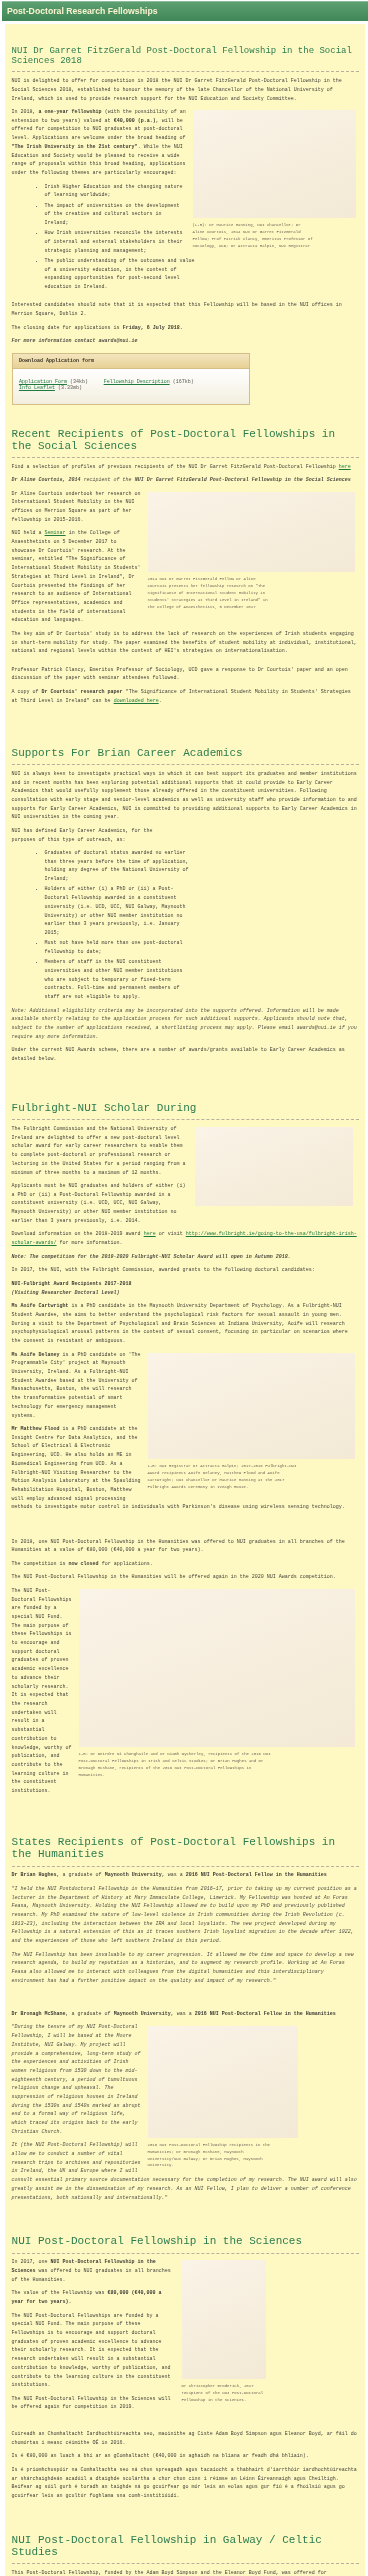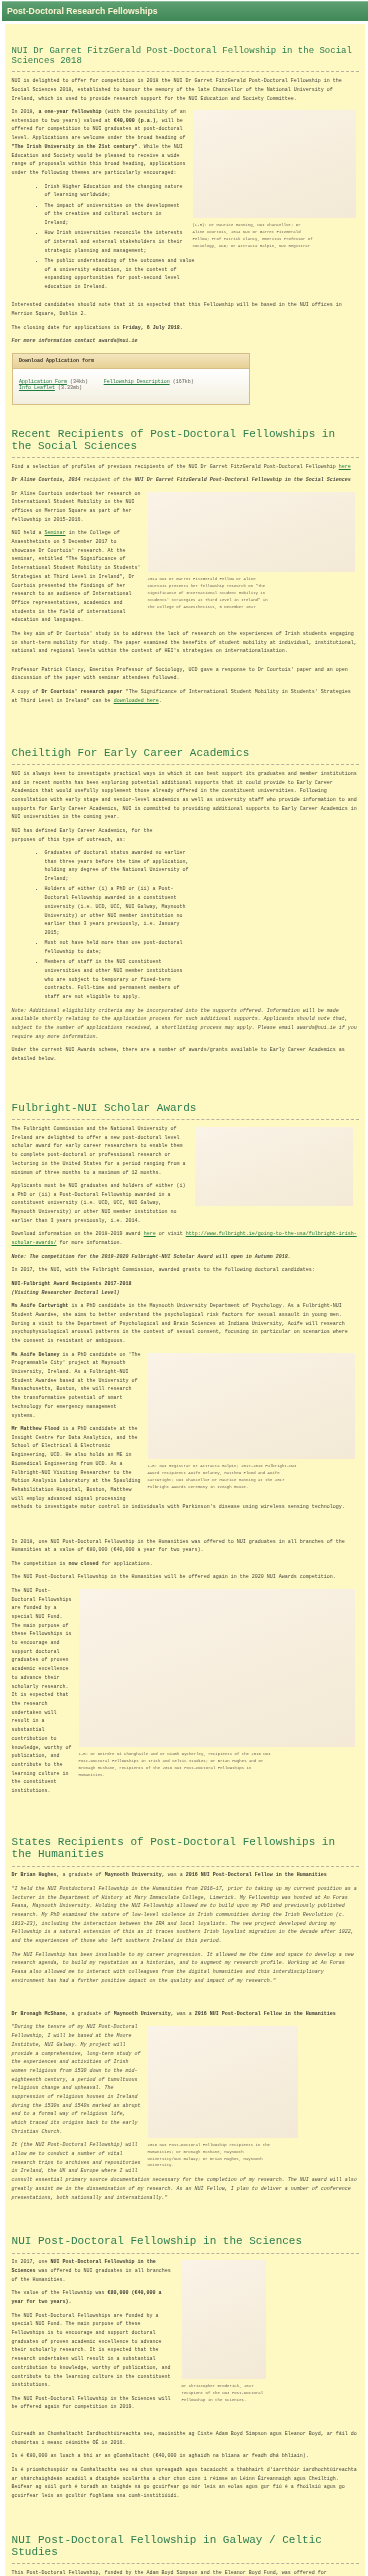--- a/index.html
+++ b/index.html
@@ -75,33 +75,33 @@
           <div class="photo" style="width: 207px; height: 80px;"></div>
           <figcaption style="width: 124px;">2014 NUI Dr Garret FitzGerald Fellow Dr Aline Courtois presents her fellowship research on "The Significance of International Student Mobility in Students' Strategies at Third Level in Ireland" in the College of Anaesthetists, 5 December 2017</figcaption>
         </figure>
         <p><span>Dr Aline Courtois undertook her research on International Student Mobility in the NUI offices on Merrion Square as part of her fellowship in 2015-2016.</span></p>
         <p><span>NUI held a </span><a href="#" class="lnk">Seminar</a><span> in the College of Anaesthetists on 5 December 2017 to showcase Dr Courtois' research. At the seminar, entitled "The Significance of International Student Mobility in Students' Strategies at Third Level in Ireland", Dr Courtois presented the findings of her research to an audience of International Office representatives, academics and students in the field of international education and languages.</span></p>
         <p><span>The key aim of Dr Courtois' study is to address the lack of research on the experiences of Irish students engaging in short-term mobility for study. The paper examined the benefits of student mobility at individual, institutional, national and regional levels within the context of HEI's strategies on internationalisation.</span></p>
         <div class="clr"></div>
         <p><span>Professor Patrick Clancy, Emeritus Professor of Sociology, UCD gave a response to Dr Courtois' paper and an open discussion of the paper with seminar attendees followed.</span></p>
         <p><span>A copy of </span><span class="b">Dr Courtois' research paper </span><span>"The Significance of International Student Mobility in Students' Strategies at Third Level in Ireland" can be </span><a href="#" class="lnk">downloaded here</a><span>.</span></p>
         <div style="height: 13.7px;"></div>
-        <h2 class="sect">Cheiltigh For Early Career Academics</h2>
+        <h2 class="sect">Supports For Brian Career Academics</h2>
         <p><span>NUI is always keen to investigate practical ways in which it can best support its graduates and member institutions and in recent months has been exploring potential additional supports that it could provide to Early Career Academics that would usefully supplement those already offered in the constituent universities. Following consultation with early stage and senior-level academics as well as university staff who provide information to and supports for Early Career Academics, NUI is committed to providing additional supports to Early Career Academics in NUI universities in the coming year.</span></p>
         <p style="max-width: 150px;"><span>NUI has defined Early Career Academics, for the purposes of this type of outreach, as:</span></p>
         <ul>
           <li style="max-width: 149px;">Graduates of doctoral status awarded no earlier than three years before the time of application, holding any degree of the National University of Ireland;</li>
           <li style="max-width: 149px;">Holders of either (i) a PhD or (ii) a Post-Doctoral Fellowship awarded in a constituent university (i.e. UCD, UCC, NUI Galway, Maynooth University) or other NUI member institution no earlier than 3 years previously, i.e. January 2015;</li>
           <li style="max-width: 149px;">Must not have held more than one post-doctoral fellowship to date;</li>
           <li style="max-width: 149px;">Members of staff in the NUI constituent universities and other NUI member institutions who are subject to temporary or fixed-term contracts. Full-time and permanent members of staff are not eligible to apply.</li>
         </ul>
         <p><span class="i">Note: Additional eligibility criteria may be incorporated into the supports offered. Information will be made available shortly relating to the application process for such additional supports. Applicants should note that, subject to the number of applications received, a shortlisting process may apply. Please email awards@nui.ie if you require any more information.</span></p>
         <p><span>Under the current NUI Awards scheme, there are a number of awards/grants available to Early Career Academics as detailed below.</span></p>
         <div style="height: 10.6px;"></div>
-        <h2 class="sect">Fulbright-NUI Scholar Awards</h2>
+        <h2 class="sect">Fulbright-NUI Scholar During</h2>
         <figure style="width: 164px;">
           <div class="photo" style="width: 158px; height: 79px;"></div>
         </figure>
         <p><span>The Fulbright Commission and the National University of Ireland are delighted to offer a new post-doctoral level scholar award for early career researchers to enable them to complete post-doctoral or professional research or lecturing in the United States for a period ranging from a minimum of three months to a maximum of 12 months.</span></p>
         <p><span>Applicants must be NUI graduates and holders of either (i) a PhD or (ii) a Post-Doctoral Fellowship awarded in a constituent university (i.e. UCD, UCC, NUI Galway, Maynooth University) or other NUI member institution no earlier than 3 years previously, i.e. 2014.</span></p>
         <p><span>Download information on the 2018-2019 award </span><a href="#" class="lnk">here</a><span> or visit </span><a href="#" class="lnk">http://www.fulbright.ie/going-to-the-usa/fulbright-irish-scholar-awards/</a><span> for more information.</span></p>
         <p><span class="b i">Note: The competition for the 2019-2020 Fulbright-NUI Scholar Award will open in Autumn 2018.</span></p>
         <p><span>In 2017, the NUI, with the Fulbright Commission, awarded grants to the following doctoral candidates:</span></p>
         <p class="mb0"><span class="b">NUI-Fulbright Award Recipients 2017-2018</span></p>
         <p class="mt0"><span class="b i">(Visiting Researcher Doctoral Level)</span></p>

